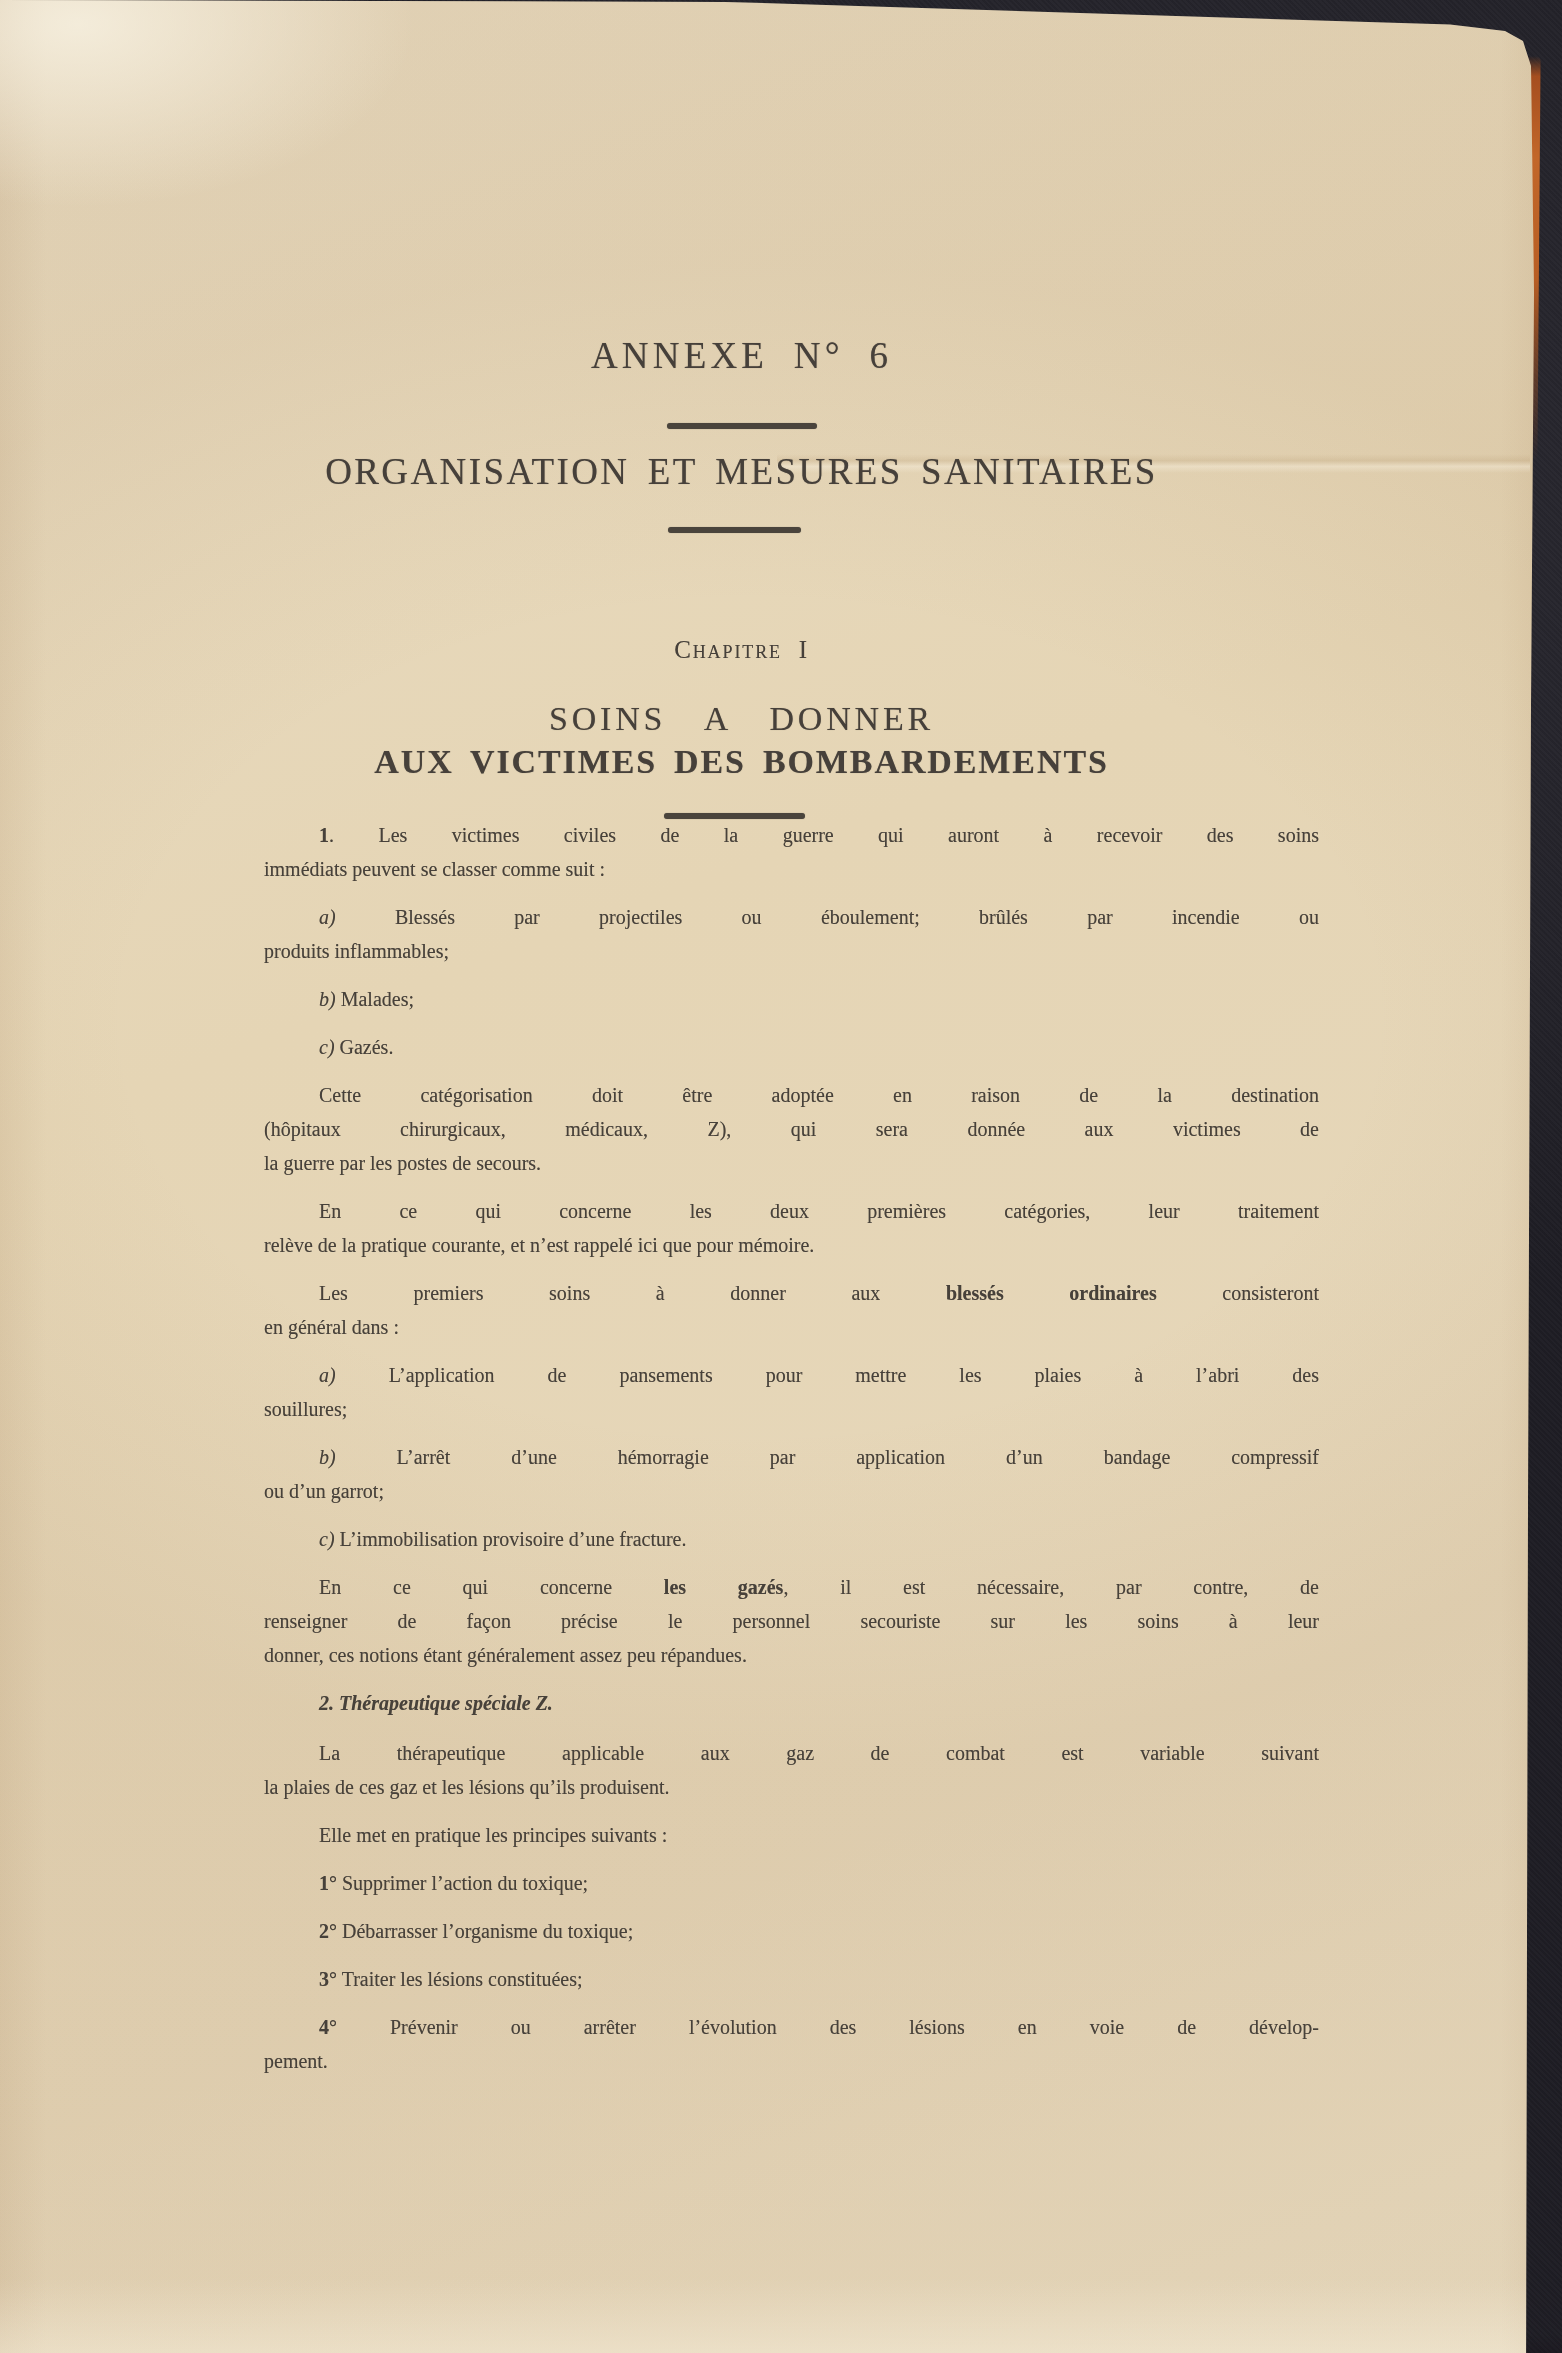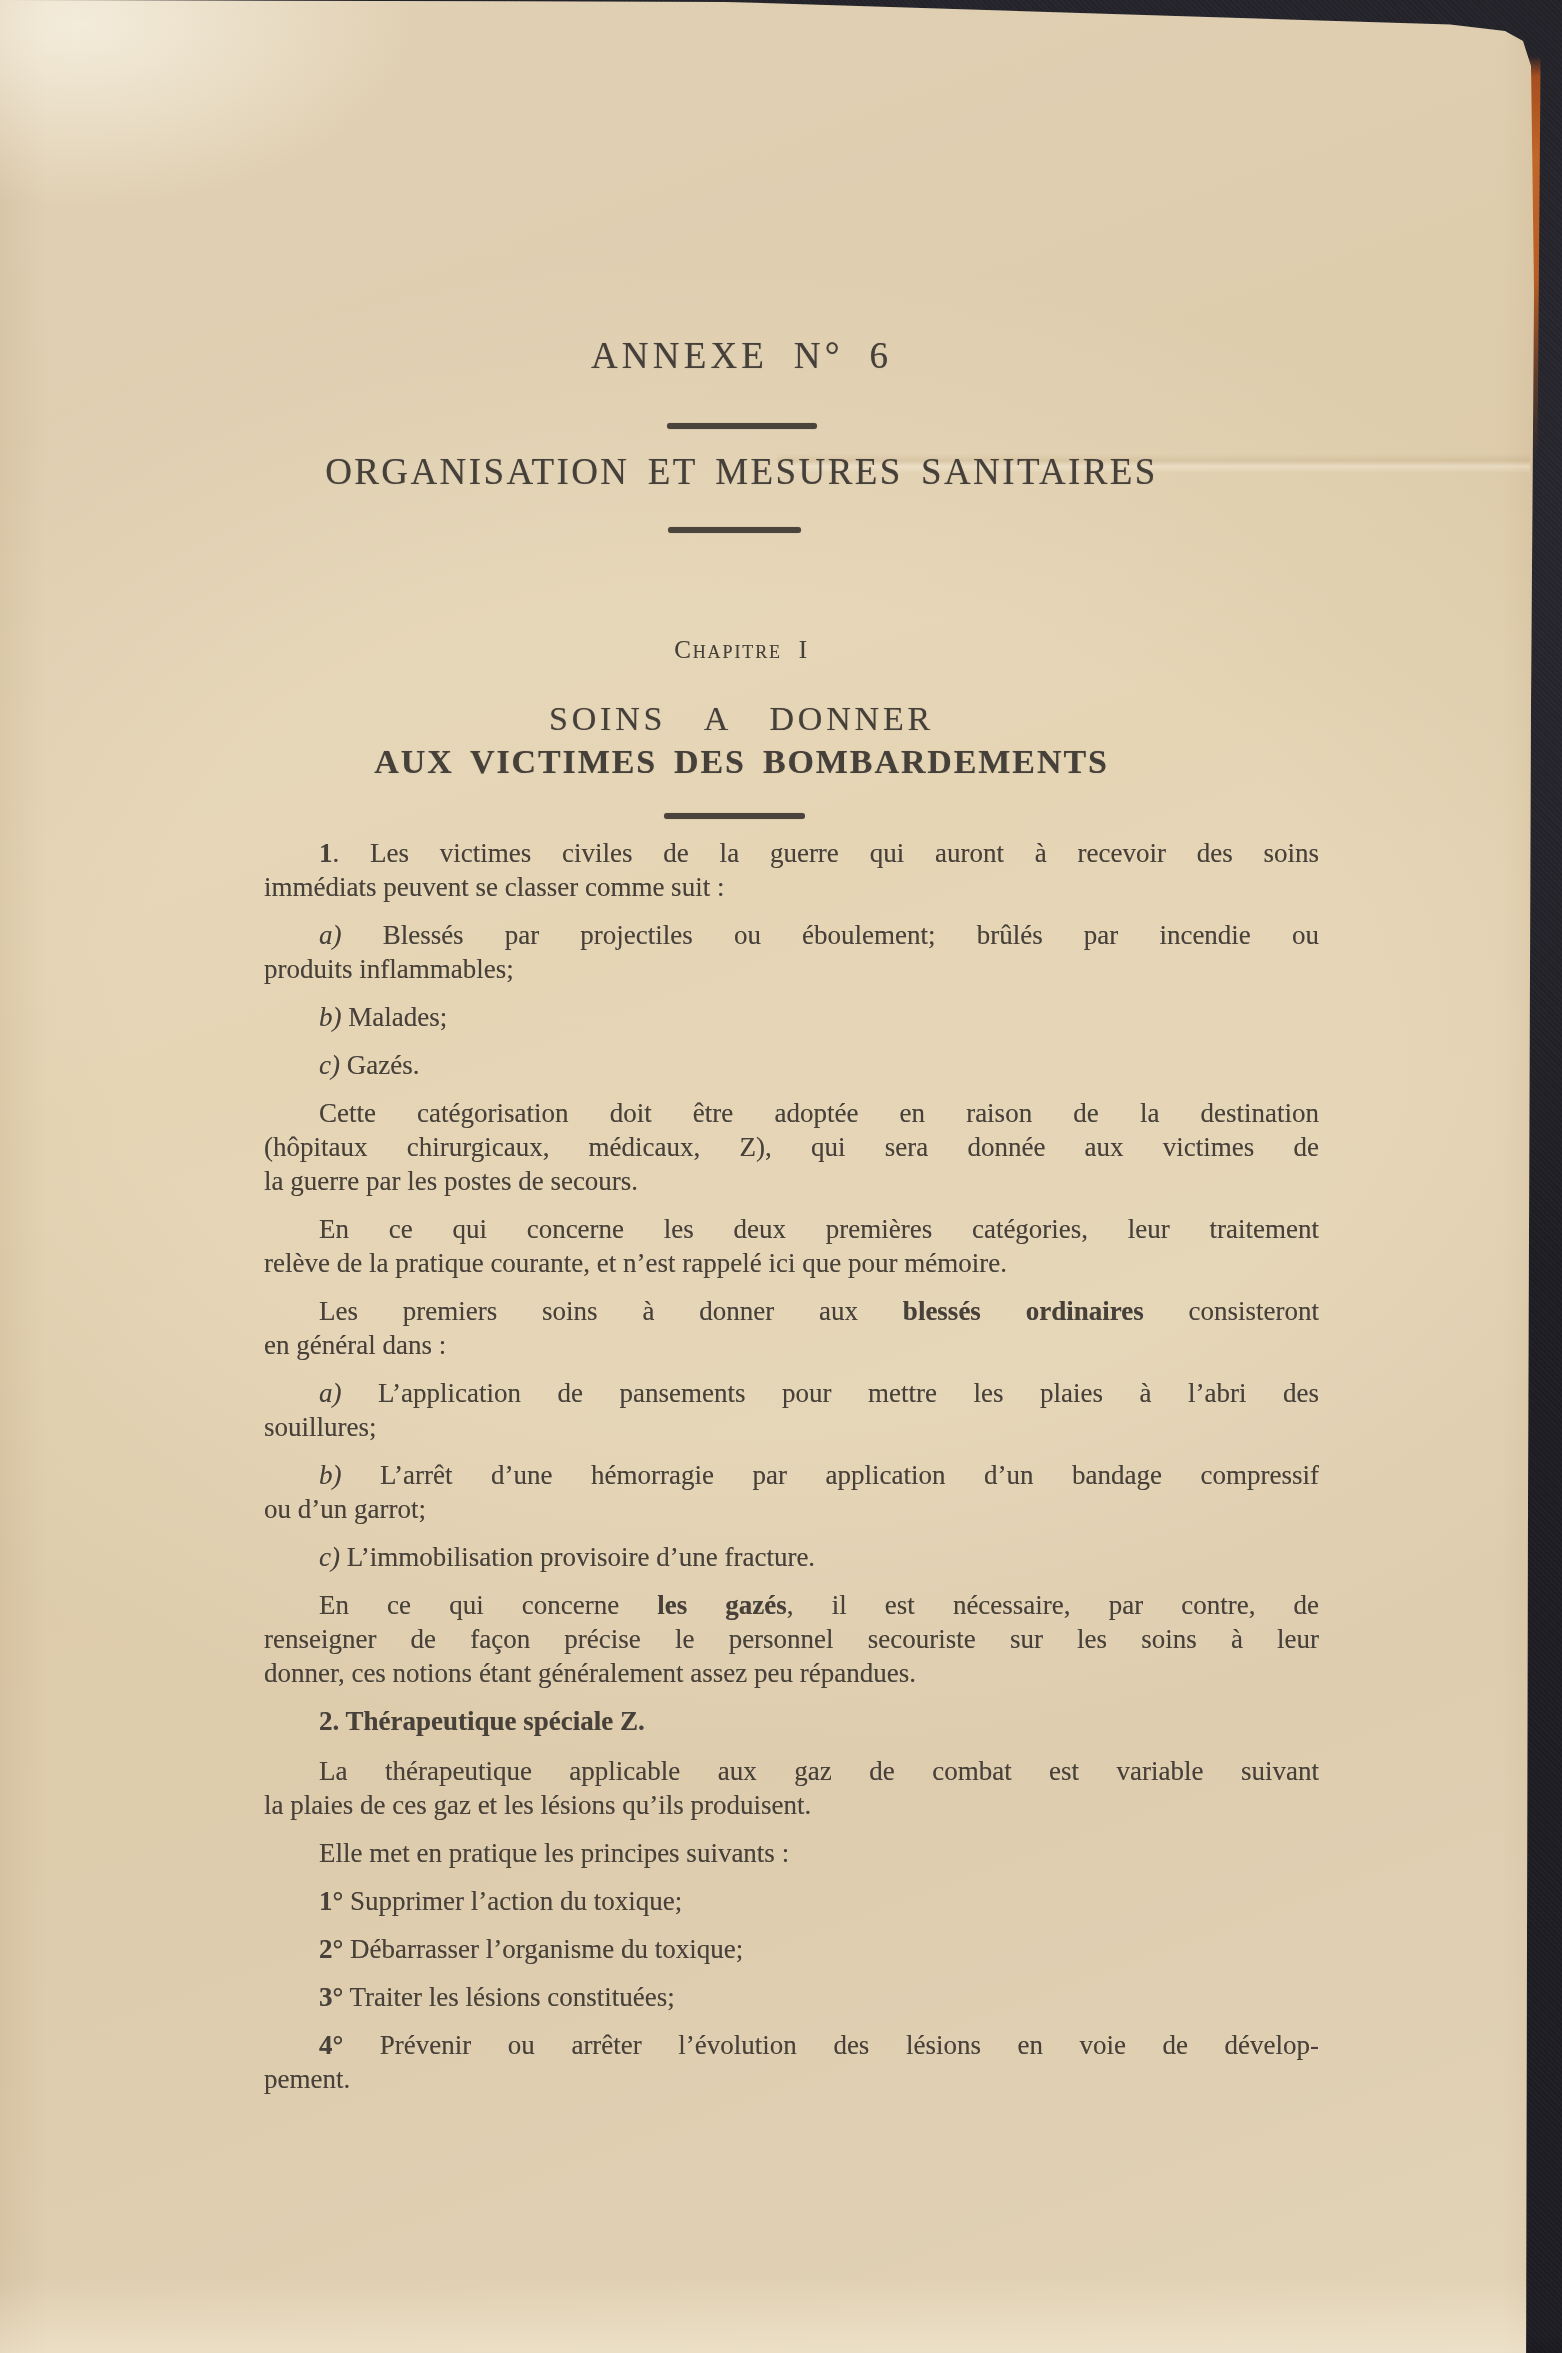--- a/index.html
+++ b/index.html
@@ -45,27 +45,27 @@
     text-shadow:0 0 0.9px rgba(70,64,58,.4);}
   .h-soins2{position:absolute;left:0;right:0;top:743px;font-size:34px;font-weight:bold;letter-spacing:1.9px;word-spacing:6.6px;
     text-shadow:0 0 0.9px rgba(70,64,58,.4);}
 
   .rule{position:absolute;height:6.1px;background:#4a443c;border-radius:3.3px;z-index:4;
     box-shadow:0 0 0.9px rgba(70,64,58,.6);}
   .rule-1{left:667px;top:423px;width:150px;}
   .rule-2{left:668px;top:527px;width:133px;}
   .rule-3{left:664px;top:813px;width:141px;}
 
-  .body-column{position:absolute;left:264px;top:836px;width:1055px;z-index:4;
-    font-size:27px;line-height:34px;color:#47413a;text-shadow:0 0 0.5px rgba(71,65,58,.4);}
+  .body-column{position:absolute;left:264px;top:818px;width:1055px;z-index:4;
+    font-size:20px;line-height:34px;color:#47413a;text-shadow:0 0 0.5px rgba(71,65,58,.4);}
   .para{margin:0 0 14px 0;}
   .para .line{text-align:justify;text-align-last:justify;}
   .para .line.last{text-align-last:auto;}
   .para.indent .line:first-child{text-indent:55px;}
-  .para.section-heading{margin-top:4px;margin-bottom:16px;}
+  .para.section-heading{margin-top:4px;margin-bottom:16px;font-style:italic;}
   .para b{font-weight:bold;}
   .para i{font-style:italic;}
 </style>
 </head>
 <body>
 
 <div id="stage">
   <div class="orange-edge"></div>
 
   <div class="sheet">

